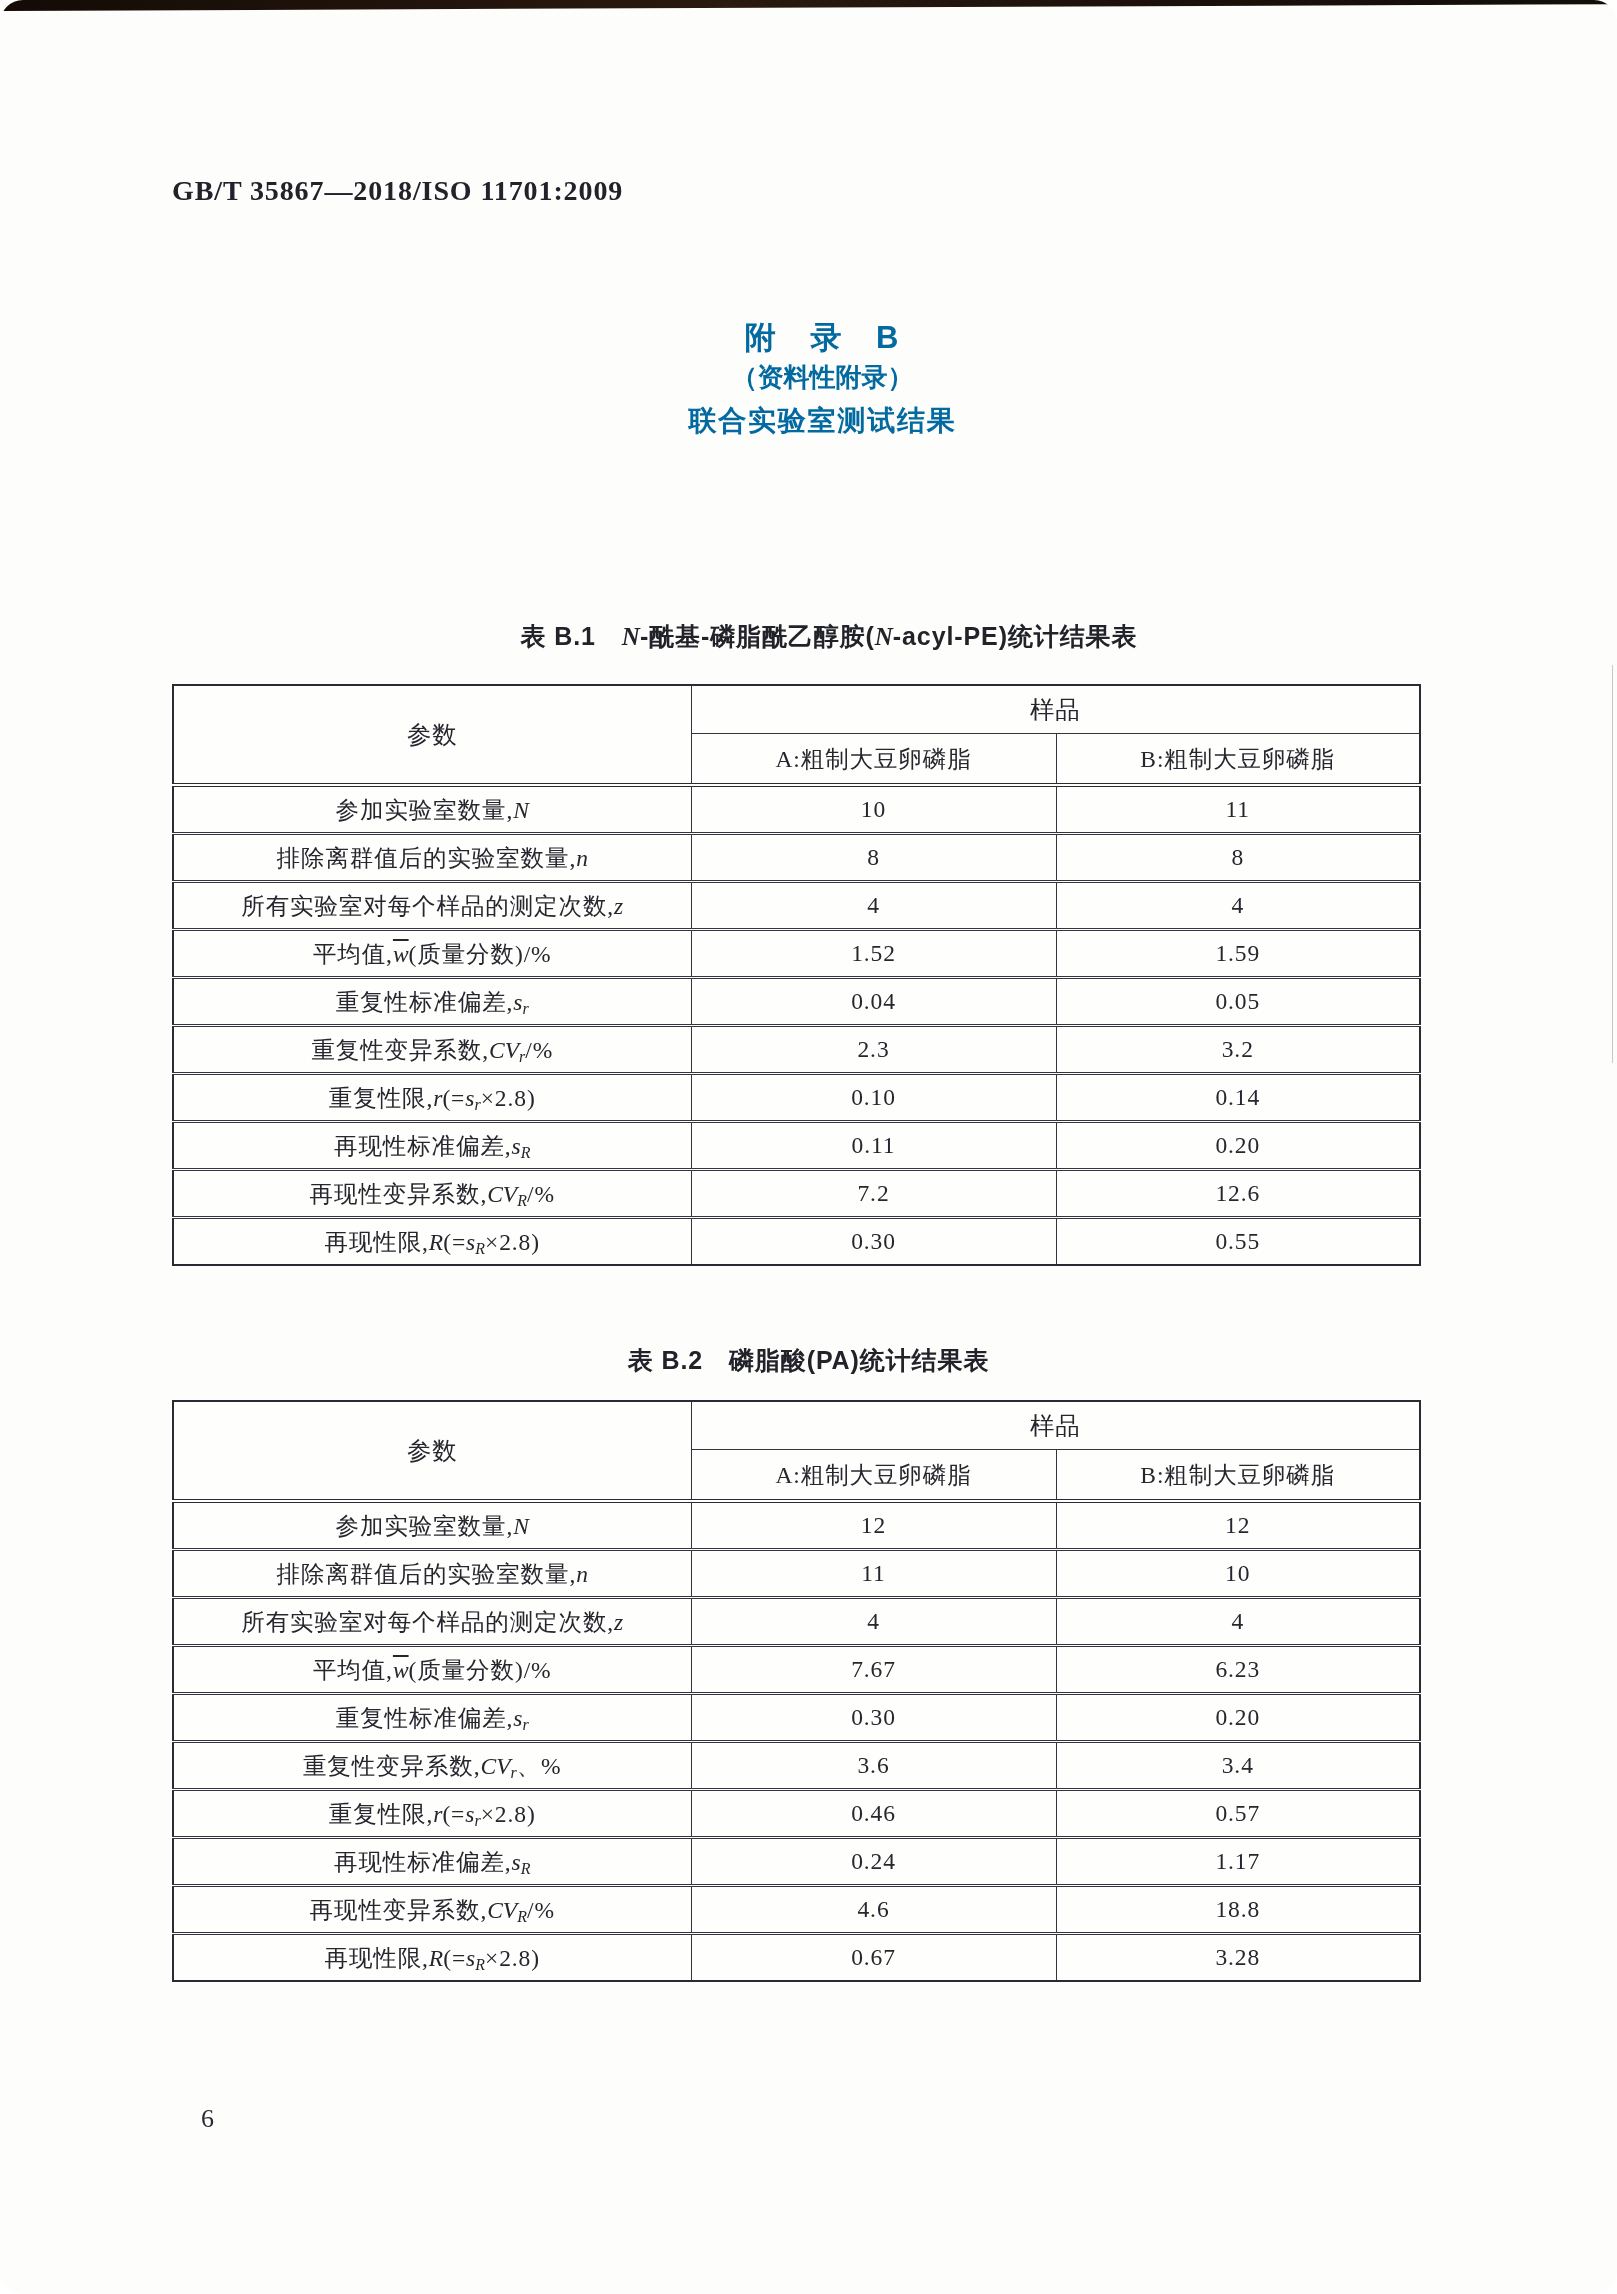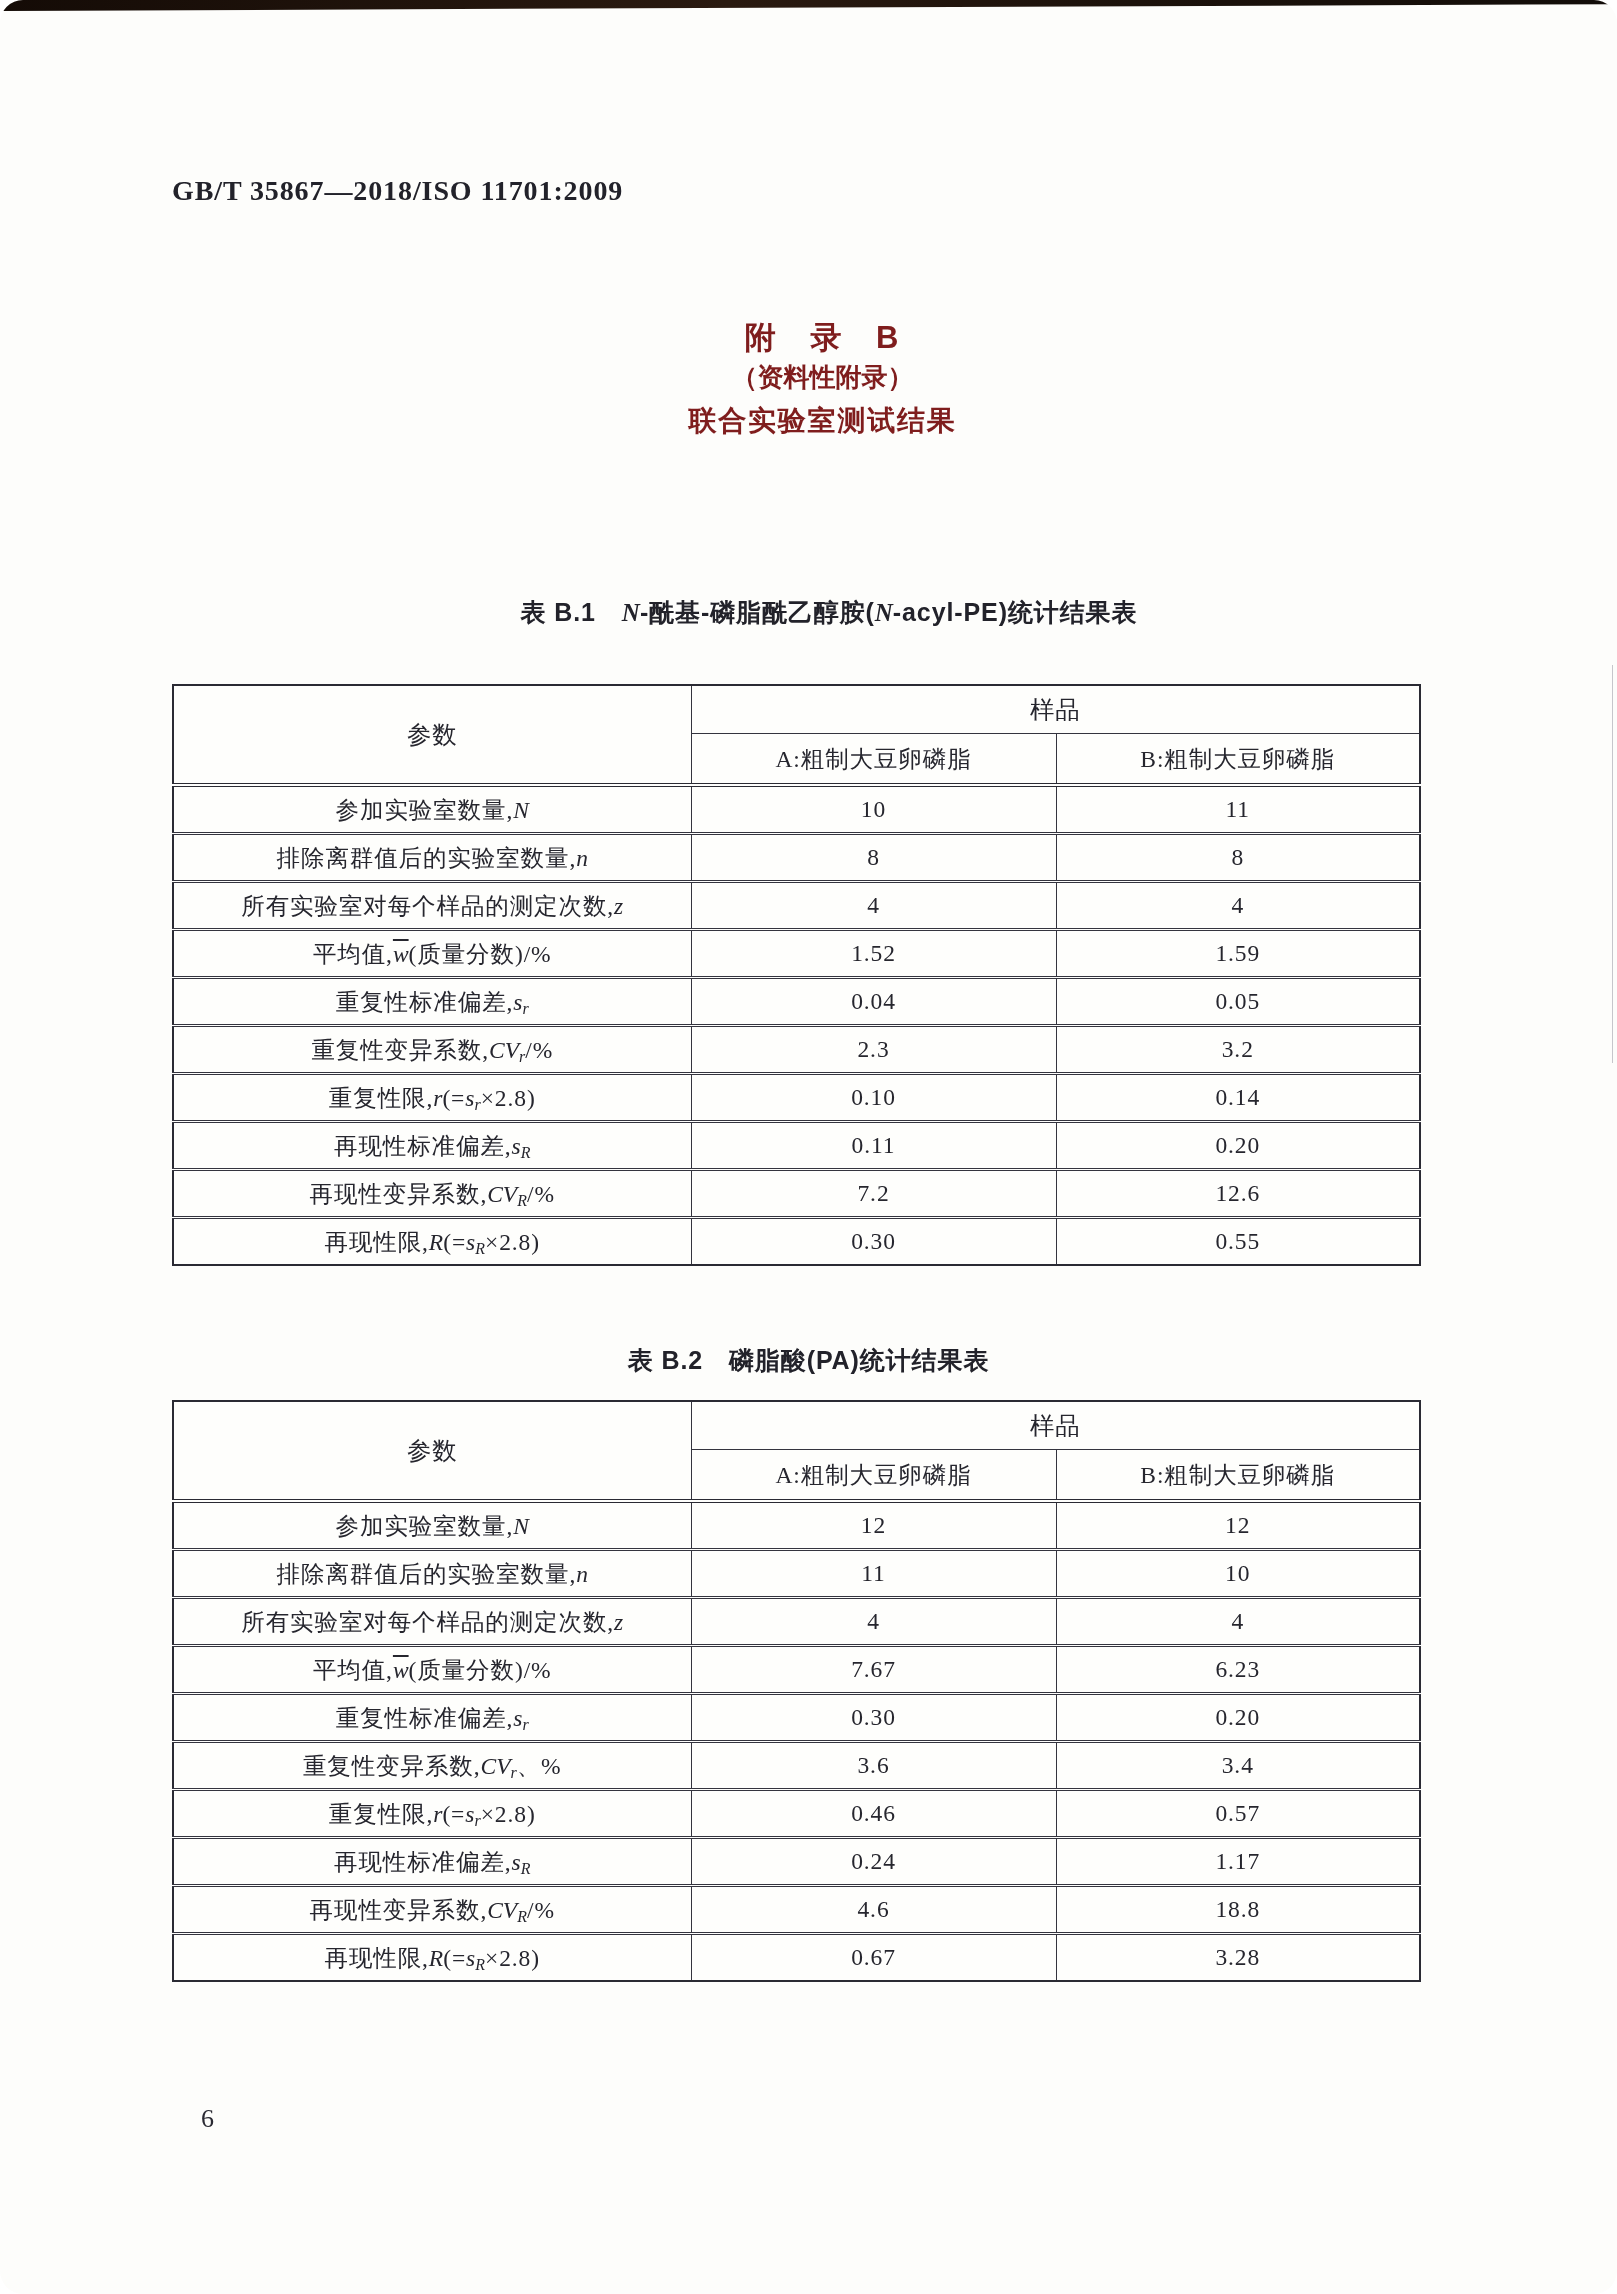--- a/index.html
+++ b/index.html
@@ -27,40 +27,40 @@
   .std-header {
     position:absolute; left:172px; top:175px;
     font-size:28px; font-weight:bold; letter-spacing:0.9px;
     color:#22222a;
     font-family:"Liberation Serif","DejaVu Serif",serif;
   }
 
   .h-center {
     position:absolute; left:0; right:0; text-align:center;
     font-family:"Liberation Sans","DejaVu Sans",sans-serif;
-    font-weight:bold; color:#7f1d1d;margin-left:28px;
+    font-weight:bold; color:#0369a1;margin-left:28px;
   }
   .h-annex   { top:317px; font-size:31px; letter-spacing:1.8px; }
   .h-note    { top:360px; font-size:26px; }
   .h-heading { top:402px; font-size:28px; letter-spacing:1.8px; }
 
   .intro {
     position:absolute; left:172px; top:463px; width:1274px;
     font-size:25px; line-height:51px; letter-spacing:0.5px;
     text-align:justify; text-indent:54px;
     margin:0;
   }
   .intro sup { font-size:0.62em; vertical-align:0.6em; letter-spacing:0; }
 
   .table-title {
     position:absolute; left:0; right:0; text-align:center;
     font-family:"Liberation Sans","DejaVu Sans",sans-serif;
     font-weight:bold; font-size:25px; color:#22222a; letter-spacing:0.9px;
   }
-  .title-1 { top:596px;padding-left:41px; }
+  .title-1 { top:620px;padding-left:41px; }
   .title-2 { top:1344px; }
 
   .tbl-wrap { position:absolute; left:172px; }
   .tbl-wrap-1 { top:684px; }
   .tbl-wrap-2 { top:1400px; }
 
   table.stat {
     border-collapse:collapse; table-layout:fixed;
     width:1247px; background:#fefefc;
     border:2.7px solid #2a2a33;

